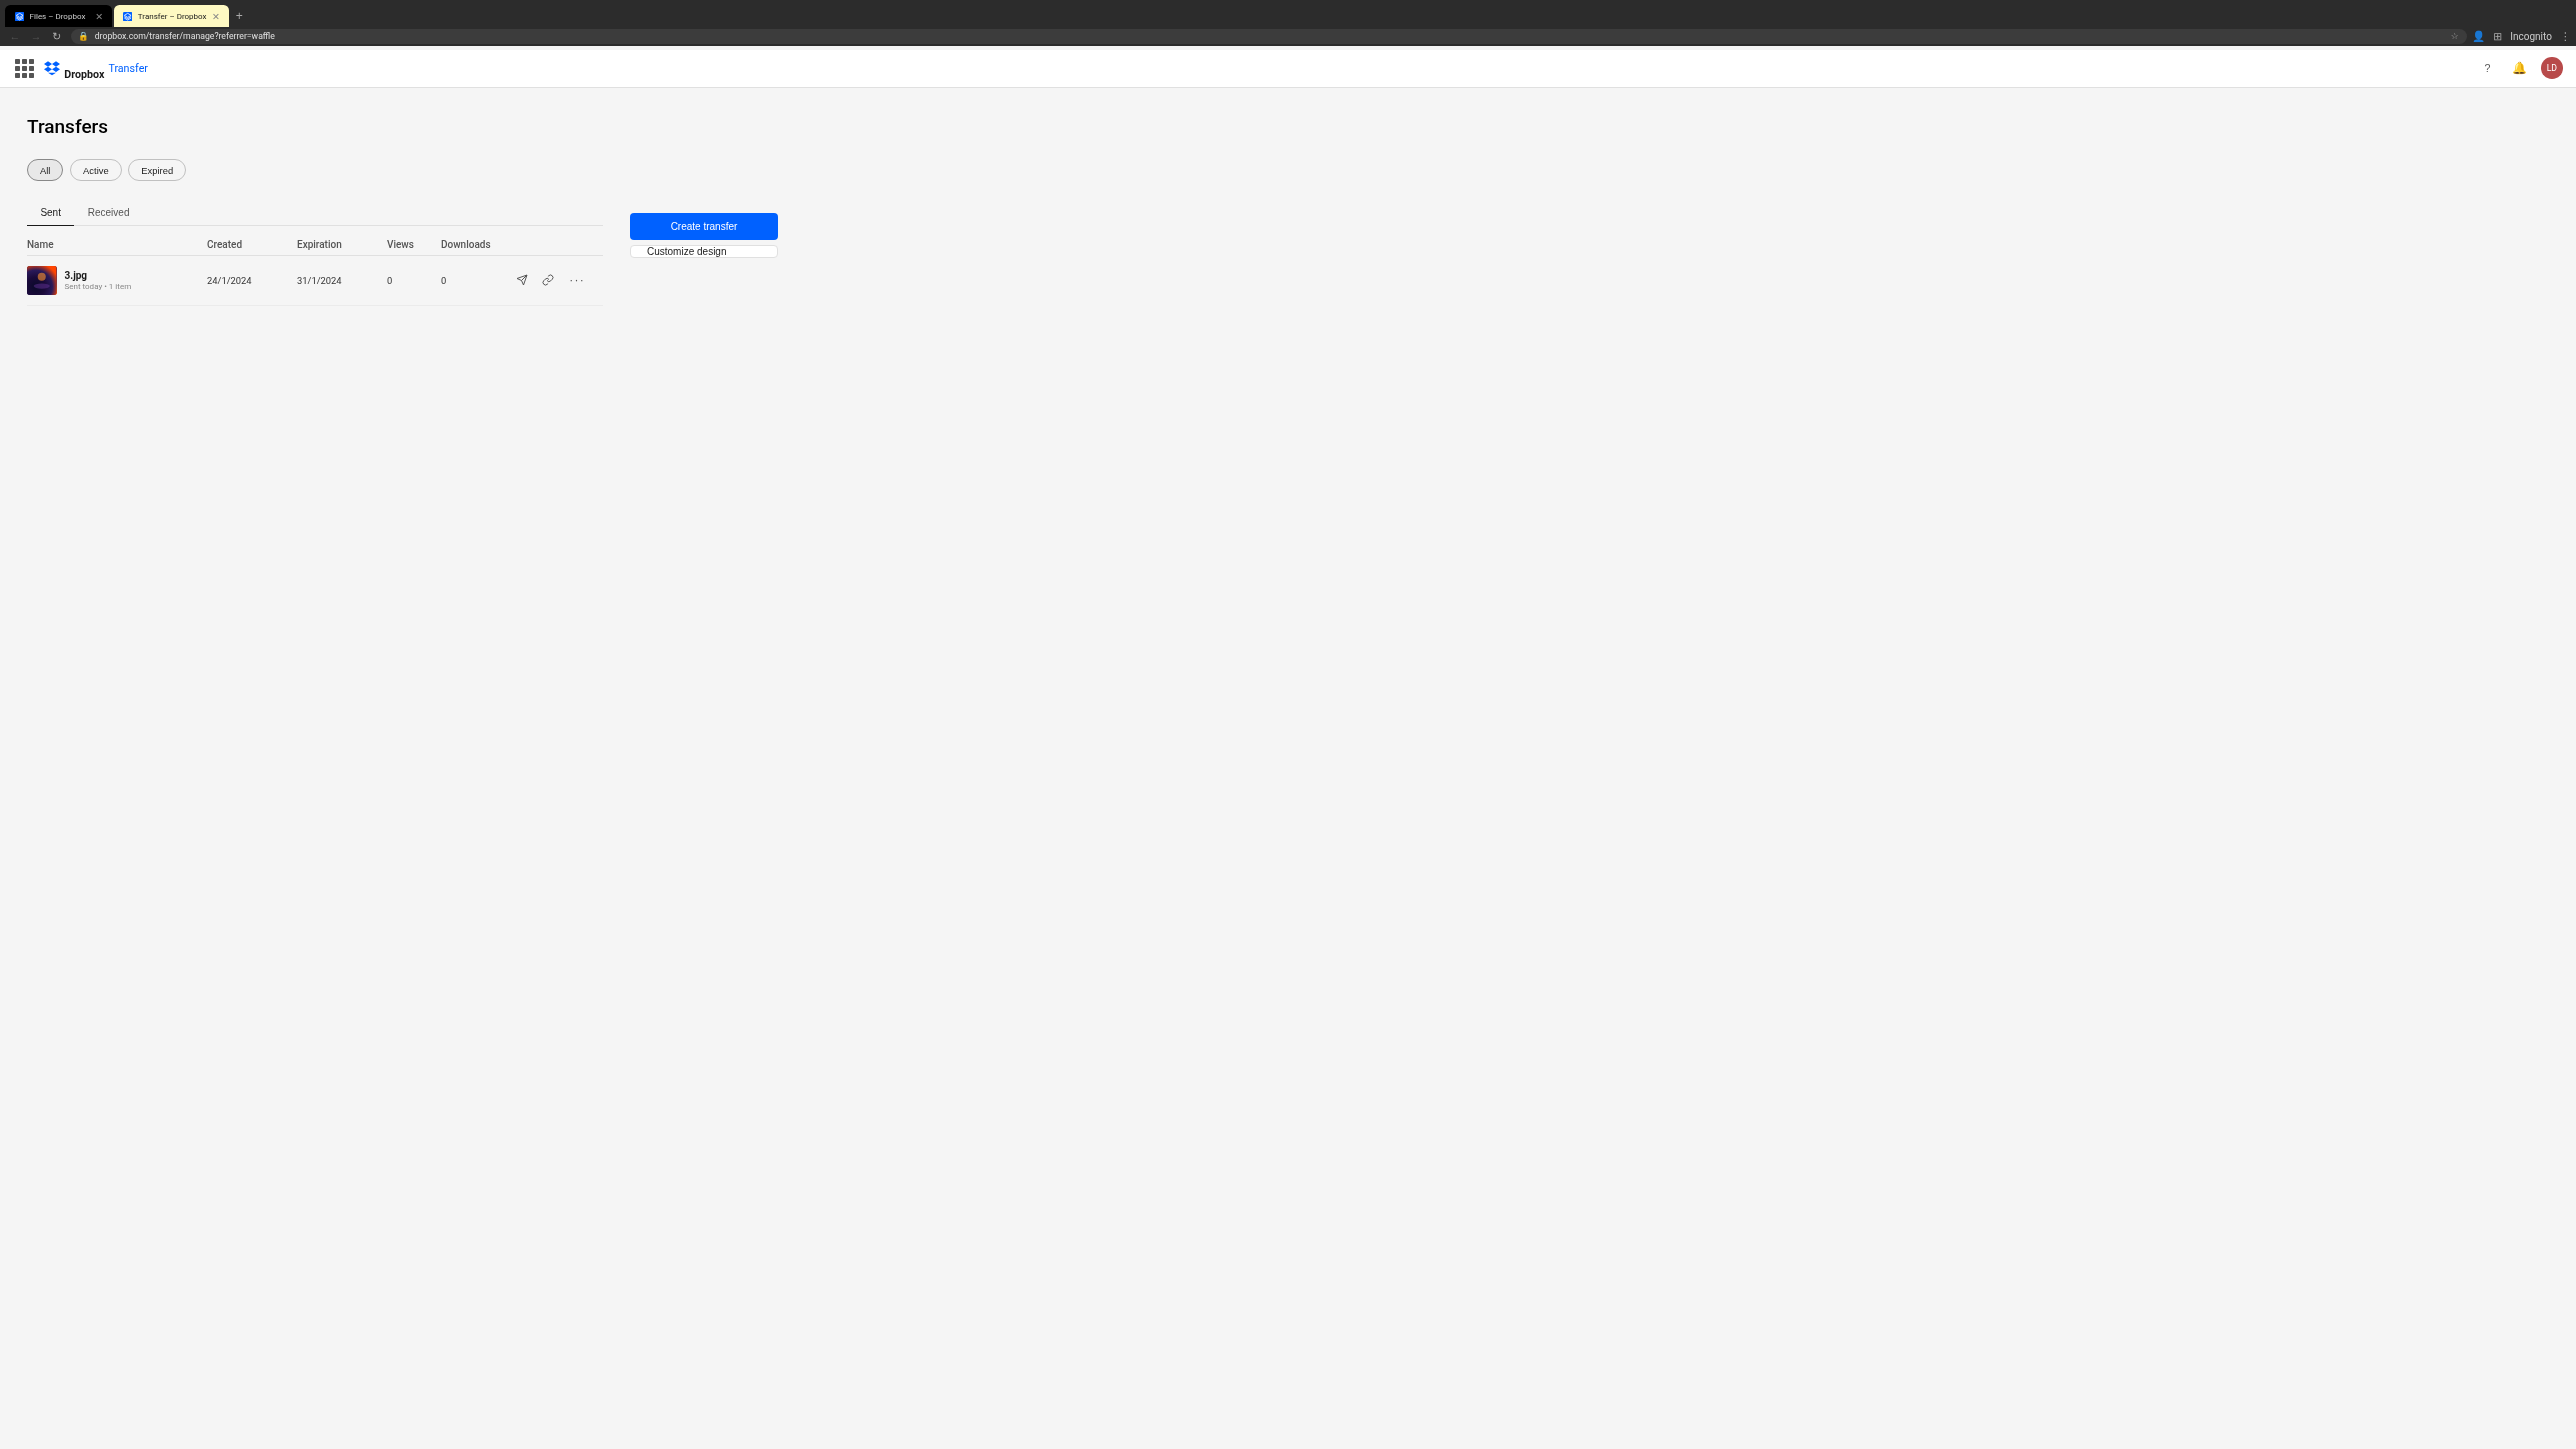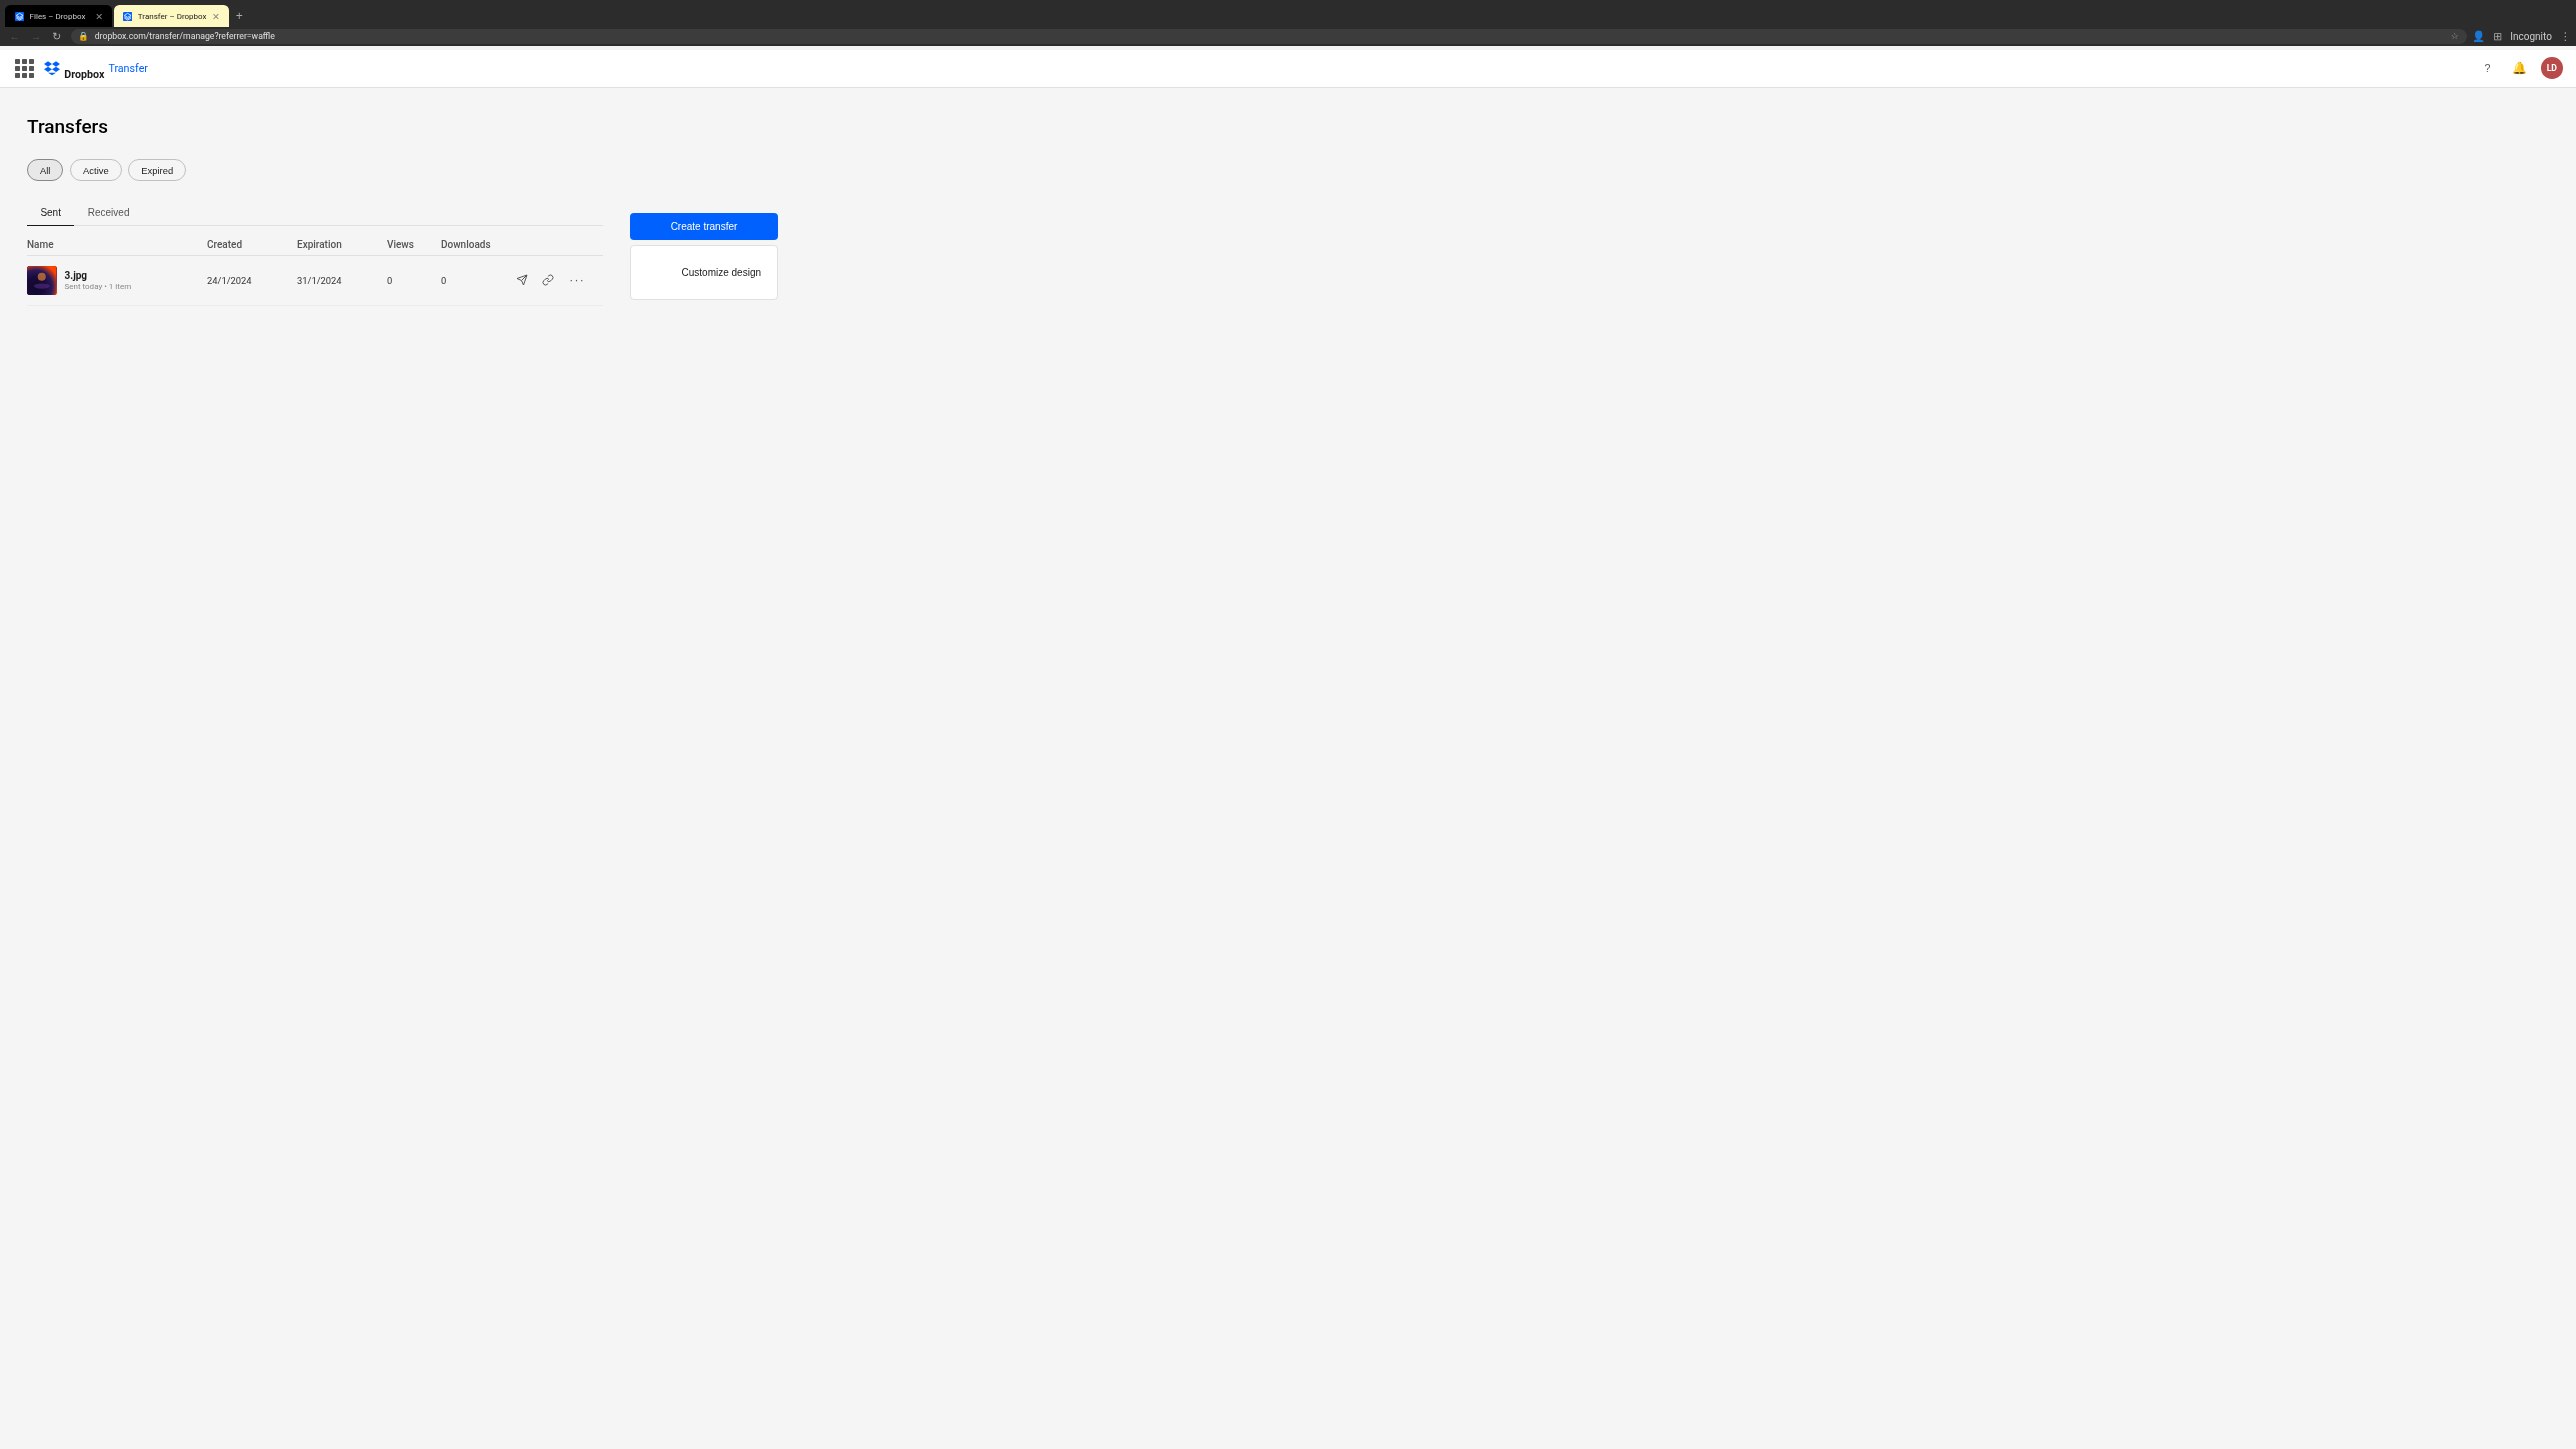--- a/index.html
+++ b/index.html
@@ -174,21 +174,21 @@
     .avatar {
       width: 21.5px;
       height: 21.5px;
       border-radius: 50%;
       background: #b84a4a;
       color: white;
       display: flex;
       align-items: center;
       justify-content: center;
       font-size: 8.7px;
-      font-weight: 700;
+      font-weight: 400;
       cursor: pointer;
     }
 
     
     .main-content {
       padding: 27px 27px 13.4px;
       max-width: 805px;
     }
     .page-title {
       font-size: 19px;
@@ -319,28 +319,28 @@
       cursor: pointer;
       display: block;
       width: 100%;
       text-align: center;
     }
 
     .customize-design-btn {
       background: white;
       color: #1a1a1a;
       border: 0.7px solid #e0e0e0;
-      padding: 21px 16px;
+      padding: 0 16px;
       border-radius: 4px;
       font-size: 10px;
       font-weight: 400;
       cursor: pointer;
       display: block;
       width: 100%;
-      text-align: right;
+      text-align: left;
       margin-top: 5.4px;
     }
 
     
     .page-layout {
       display: flex;
       align-items: flex-start;
       gap: 27px;
     }
     .main-area {

